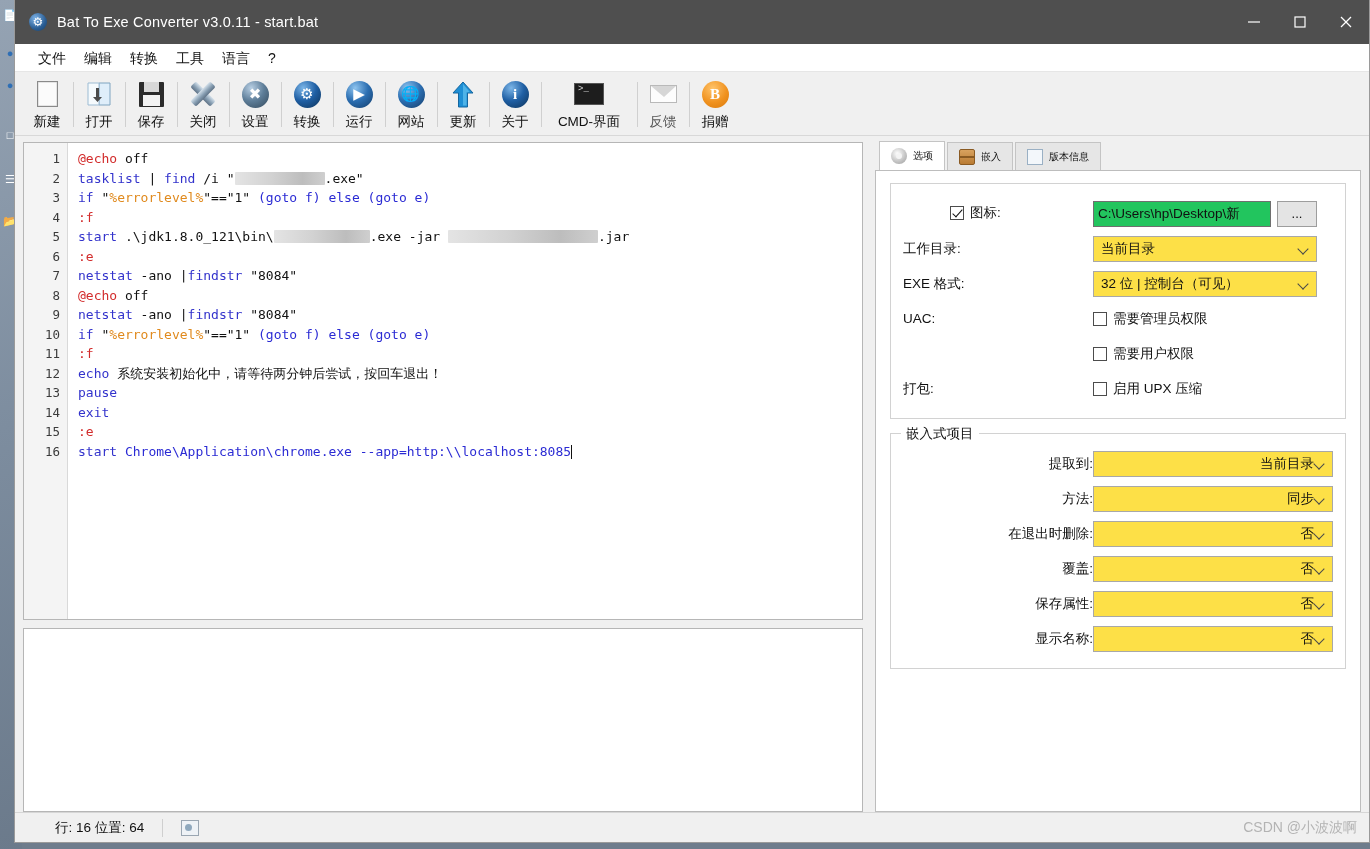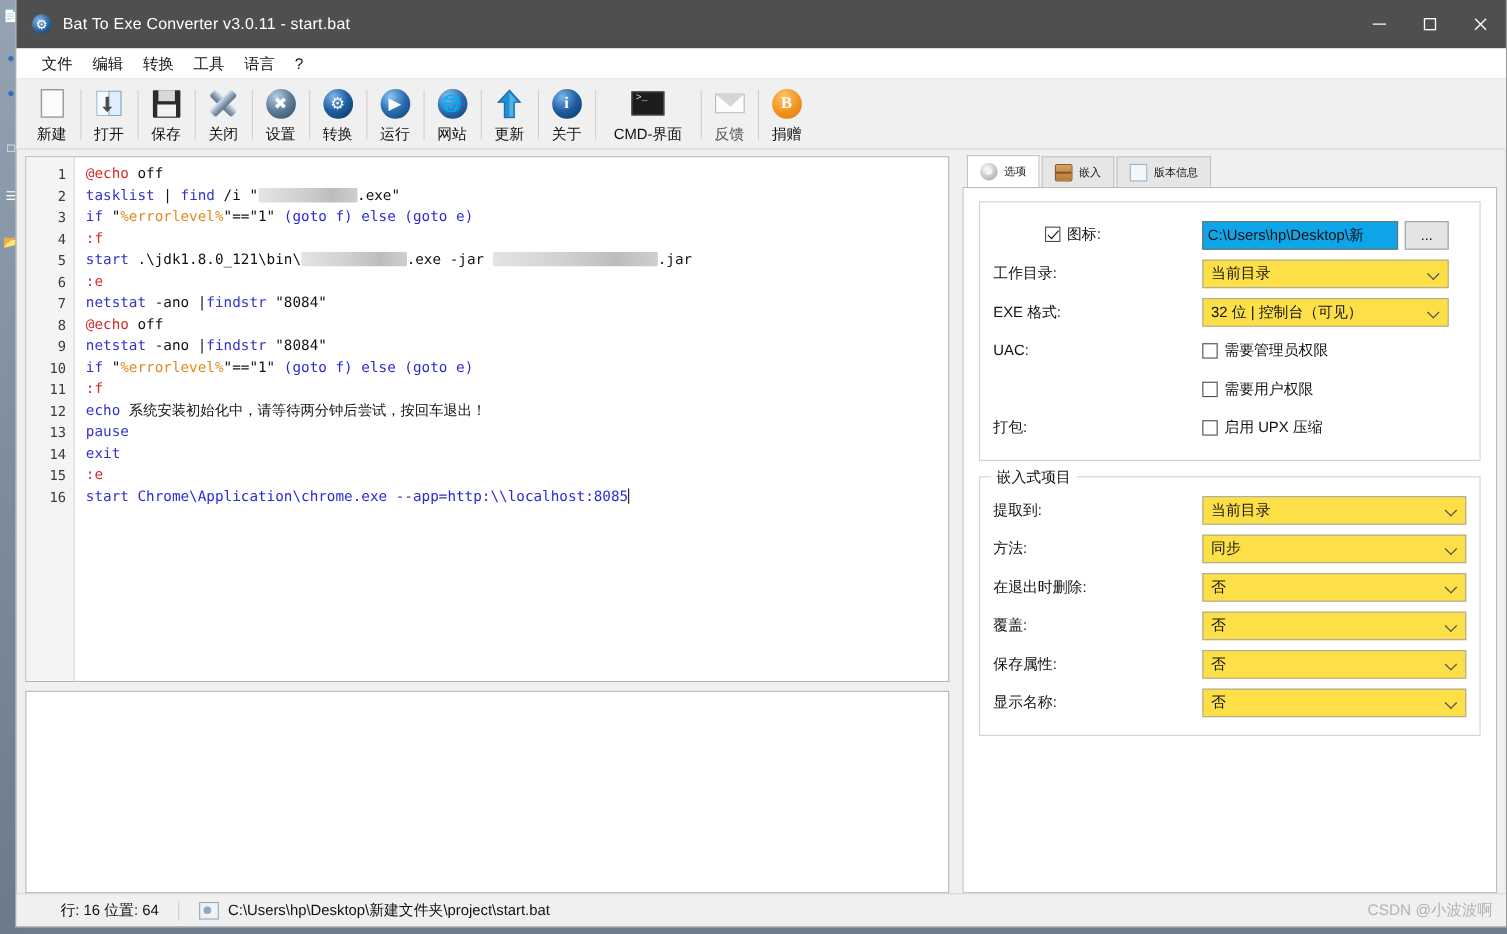--- a/index.html
+++ b/index.html
@@ -244,21 +244,21 @@
   }
 
   #opt-panel {
     flex: 1 1 auto; background: #ffffff; border: 1px solid #bdbdbd;
     padding: 12px 14px; min-height: 0; overflow: hidden;
   }
 
   .group {
     border: 1px solid #d2d2d2; padding: 14px 12px 14px 12px; position: relative;
   }
-  .group + .group { margin-top: 14px; }
+  .group + .group { margin-top: 14px; text-align: right; }
   .group-title {
     position: absolute; top: -9px; left: 10px; background: #ffffff;
     padding: 0 5px; font-size: 13.5px; color: #111;
   }
 
   .row {
     display: flex; align-items: center; min-height: 31px; margin-bottom: 4px;
   }
   .row:last-child { margin-bottom: 0; }
   .row-label {
@@ -270,21 +270,21 @@
     width: 14px; height: 14px; border: 1px solid #4c4c4c; background: #fff;
     flex: none; margin-right: 6px; position: relative;
   }
   .cb.checked::after {
     content: ""; position: absolute; left: 4px; top: 0px; width: 4px; height: 9px;
     border: solid #111; border-width: 0 1.6px 1.6px 0; transform: rotate(42deg);
   }
   .cb-label { font-size: 13.5px; color: #111; white-space: nowrap; }
 
   .text-in {
-    height: 26px; border: 1px solid #6f6f6f; background: #0ea5e9;
+    height: 26px; border: 1px solid #6f6f6f; background: #22c55e;
     font-size: 13.5px; color: #111; padding: 0 4px; line-height: 24px;
     overflow: hidden; white-space: nowrap;
   }
   .text-in.disabled { background: #f1f1f1; border-color: #c8c8c8; }
   .btn-ellipsis {
     width: 40px; height: 26px; margin-left: 6px; flex: none;
     background: #e4e4e4; border: 1px solid #9d9d9d;
     font-size: 13px; color: #111; display: flex; align-items: center; justify-content: center;
   }
   .combo {
@@ -666,17 +666,16 @@
         </div>
 
       </div>
     </div>
   </div>
 
   <div id="status-bar">
     <div id="status-pos">行: 16  位置: 64</div>
     <div id="status-sep"></div>
     <div id="status-file-icon"></div>
-    <div id="status-path">C:\Users\hp\Desktop\新建文件夹\project\start.bat</div>
     <div id="watermark">CSDN @小波波啊</div>
   </div>
 
 </div>
 
 </body></html>

